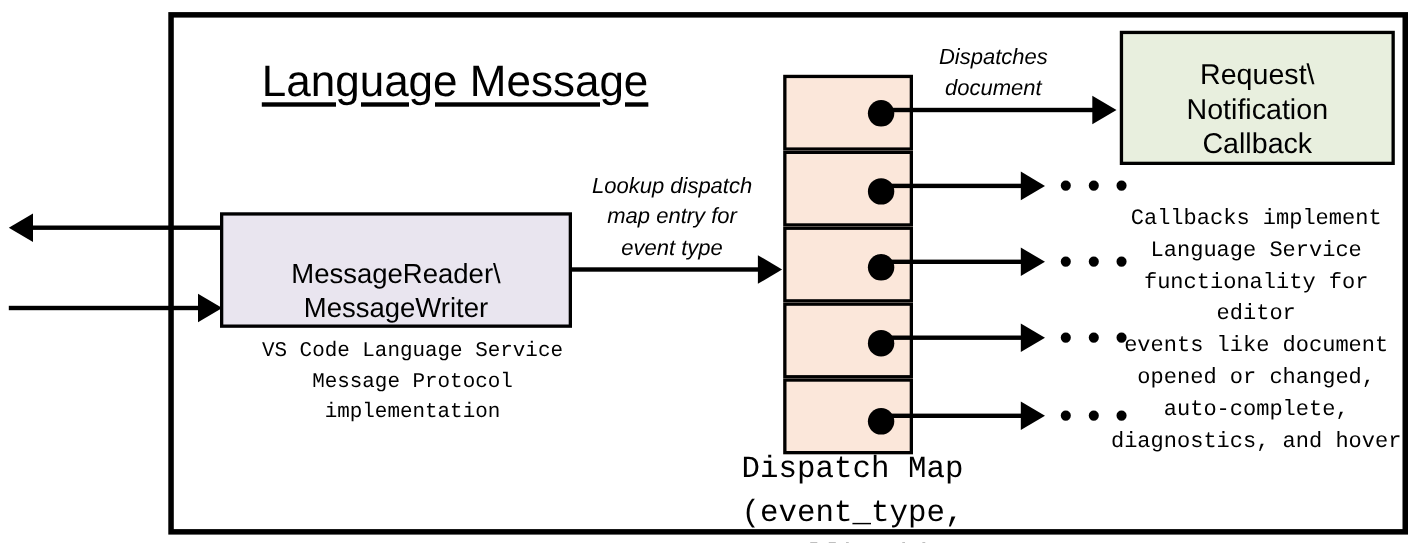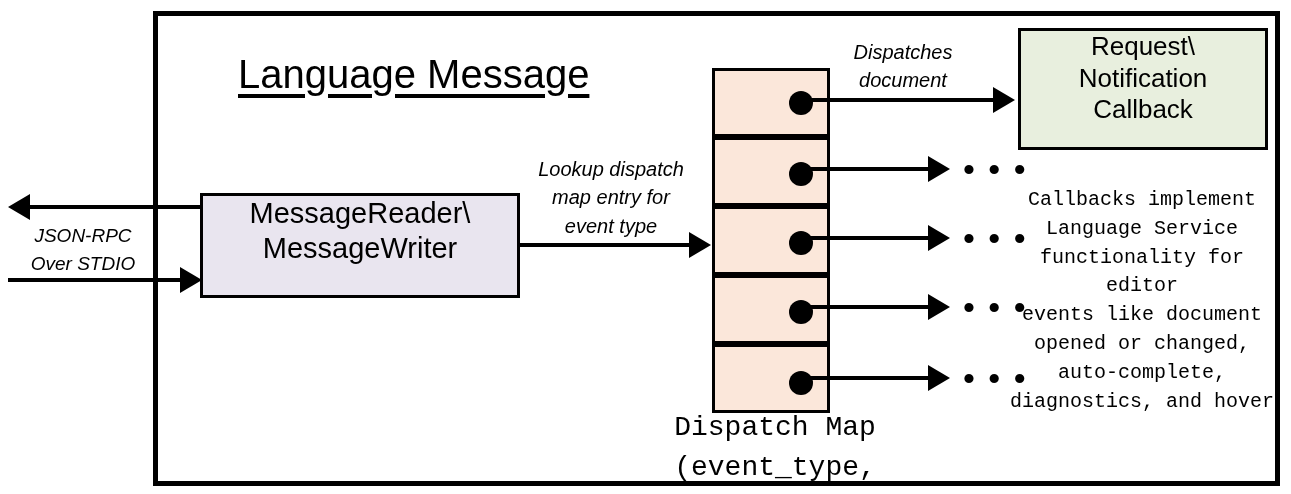--- a/index.html
+++ b/index.html
@@ -16,26 +16,26 @@
   .title{
     position:absolute;left:238px;top:50px;width:420px;
     font-size:40px;line-height:48px;text-align:left;
     text-decoration:underline;text-underline-offset:6px;
     white-space:nowrap;
   }
 
   
   .box{
     position:absolute;box-sizing:border-box;border:3px solid #000;
-    display:flex;align-items:flex-start;justify-content:center;text-align:center;
+    display:flex;align-items:flex-end;justify-content:center;text-align:center;
   }
   .box .lbl{white-space:pre-line;line-height:1.22;}
 
   .mr-box{left:200px;top:193px;width:320px;height:105px;background:#E9E5EF;}
-  .mr-box .lbl{font-size:29px;}
+  .mr-box .lbl{font-size:25px;}
 
   .cb-box{left:1018px;top:28px;width:250px;height:122px;background:#E8EFDE;}
   .cb-box .lbl{font-size:26px;}
 
   
   .caption{position:absolute;text-align:center;white-space:pre-line;font-family:Liberation Mono, monospace;}
   .mr-cap{left:200px;top:306px;width:350px;font-size:19px;line-height:1.45;}
   .dm-cap{left:655px;top:408px;width:240px;font-size:28px;line-height:1.42;}
   .cb-cap{left:1006px;top:186px;width:272px;font-size:20px;line-height:1.44;}
 
@@ -88,27 +88,27 @@
 
   <div class="frame"></div>
 
   <div class="title">Language Message</div>
 
   <div class="hline" style="left:30px;top:205px;width:180px;"></div>
   <div class="arrow-l" style="left:8px;top:194px;"></div>
 
   <div class="hline" style="left:8px;top:278px;width:178px;"></div>
   <div class="arrow-r" style="left:180px;top:267px;"></div>
-  <div class="elabel lbl-jsonrpc">JSON-RPC
-Over STDIO</div>
 
   <div class="box mr-box">
     <span class="lbl">MessageReader\
 MessageWriter</span>
   </div>
+  <div class="caption mr-cap">VS Code Language Service
+Message Protocol implementation</div>
 
   <div class="hline" style="left:519px;top:243px;width:174px;"></div>
   <div class="arrow-r" style="left:689px;top:232px;"></div>
   <div class="elabel lbl-lookup">Lookup dispatch
 map entry for
 event type</div>
 
   <div class="dmap">
     <div class="dm-cell r0">
       <div class="dm-dot" style="top:20px;"></div>

